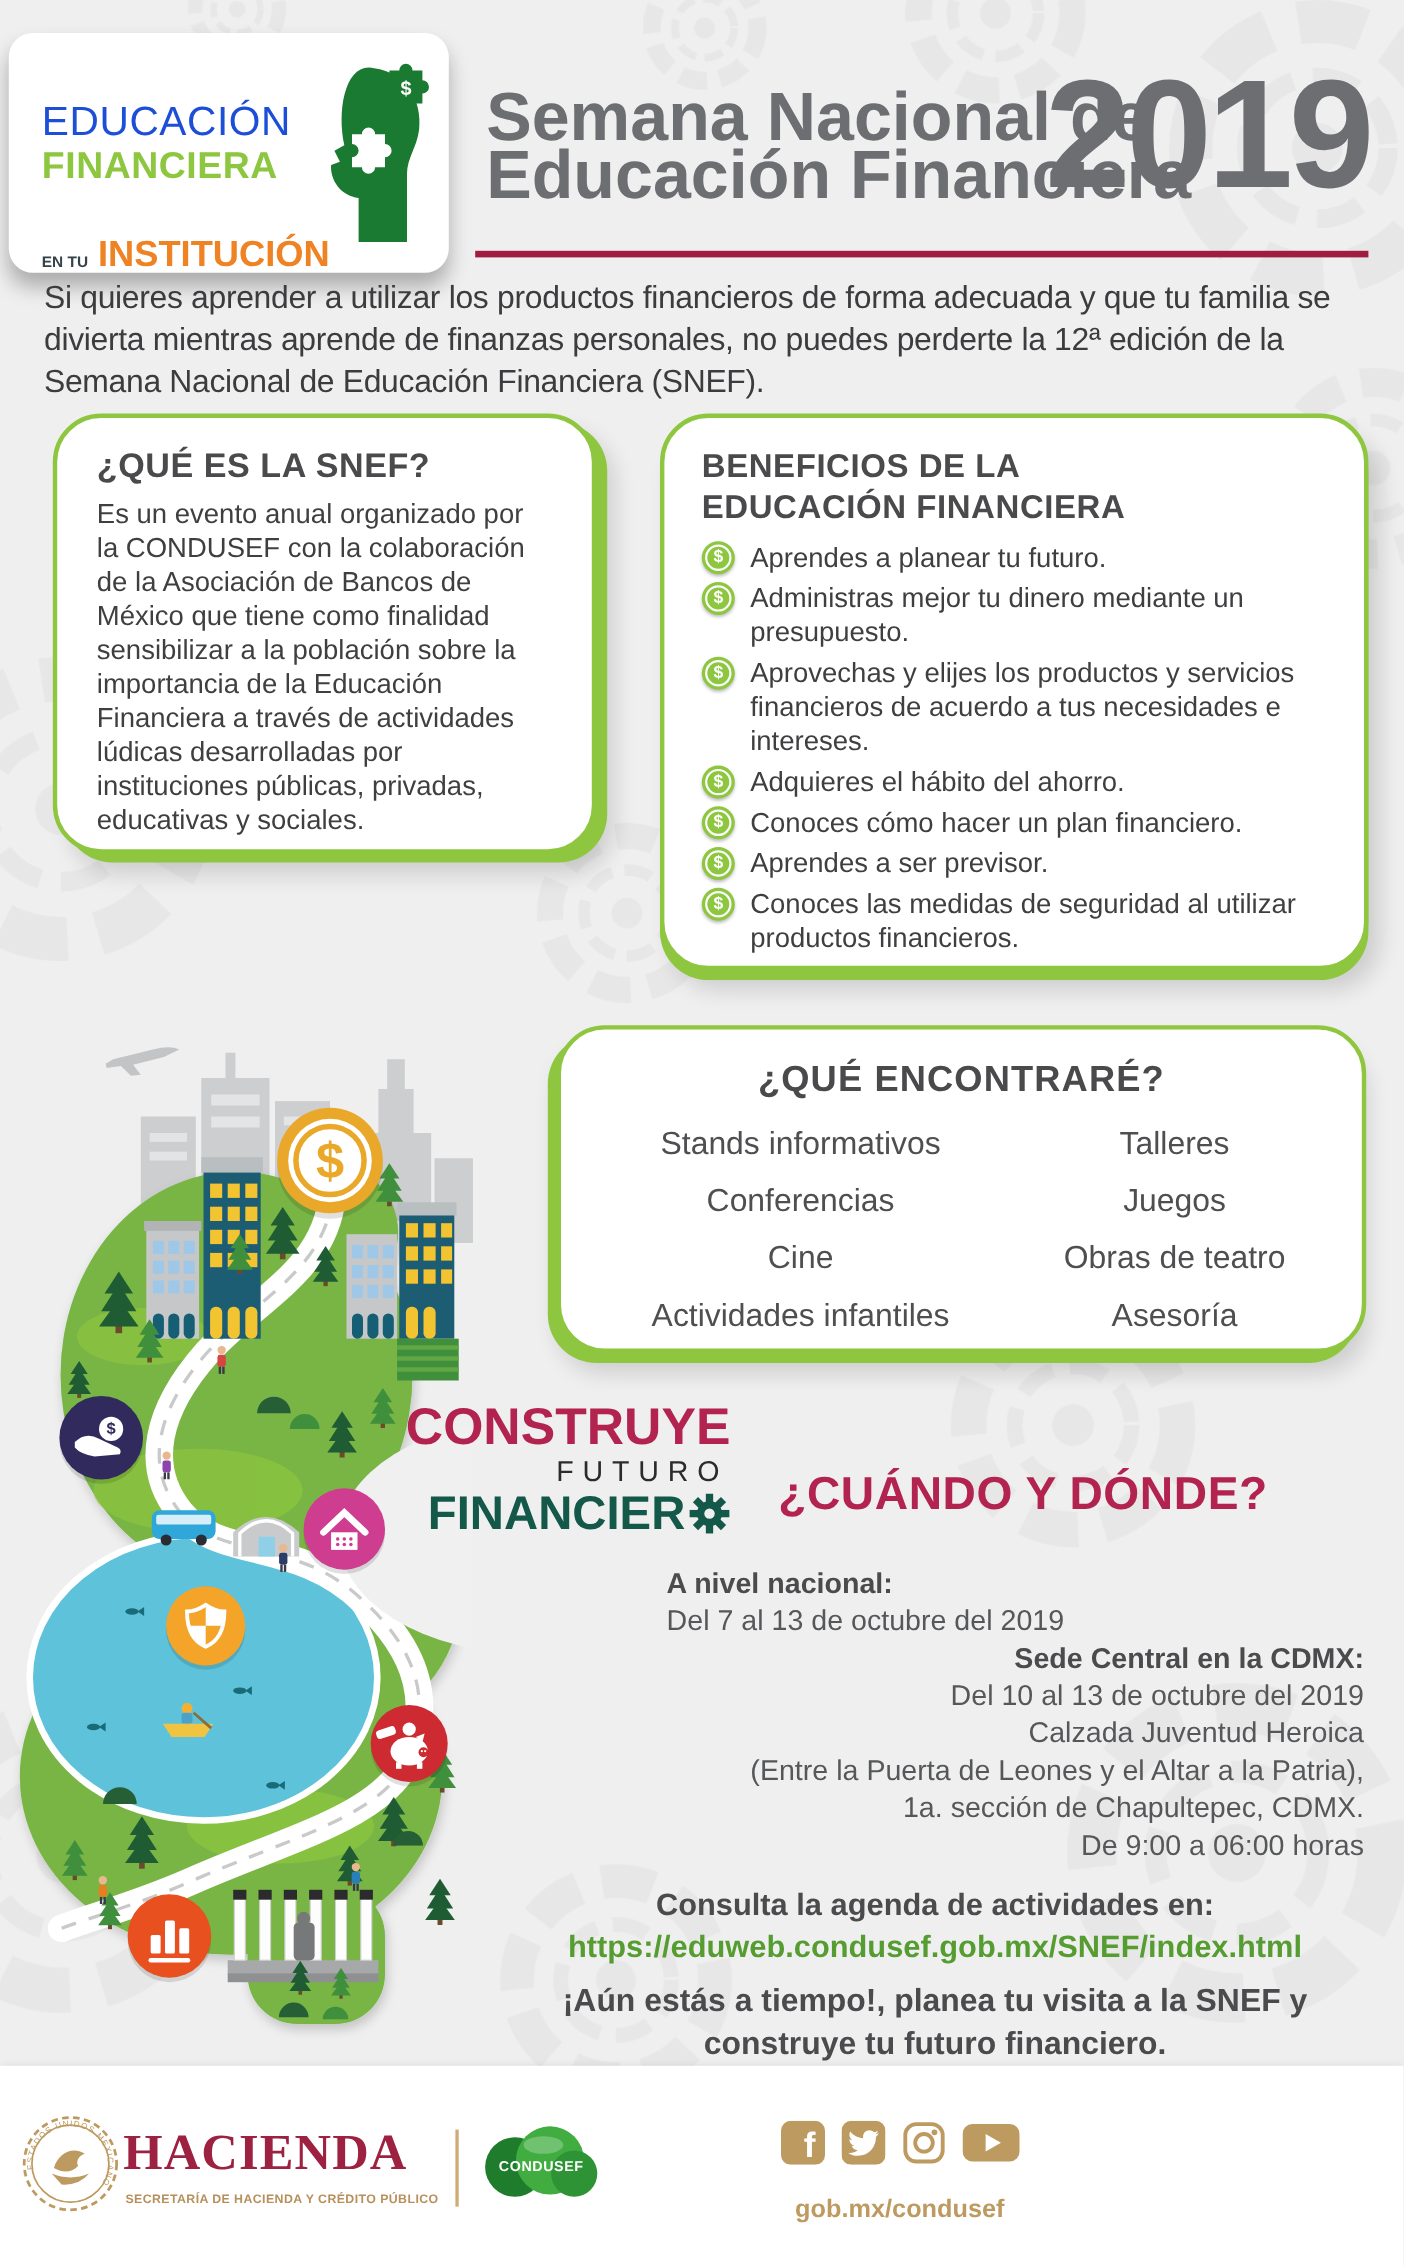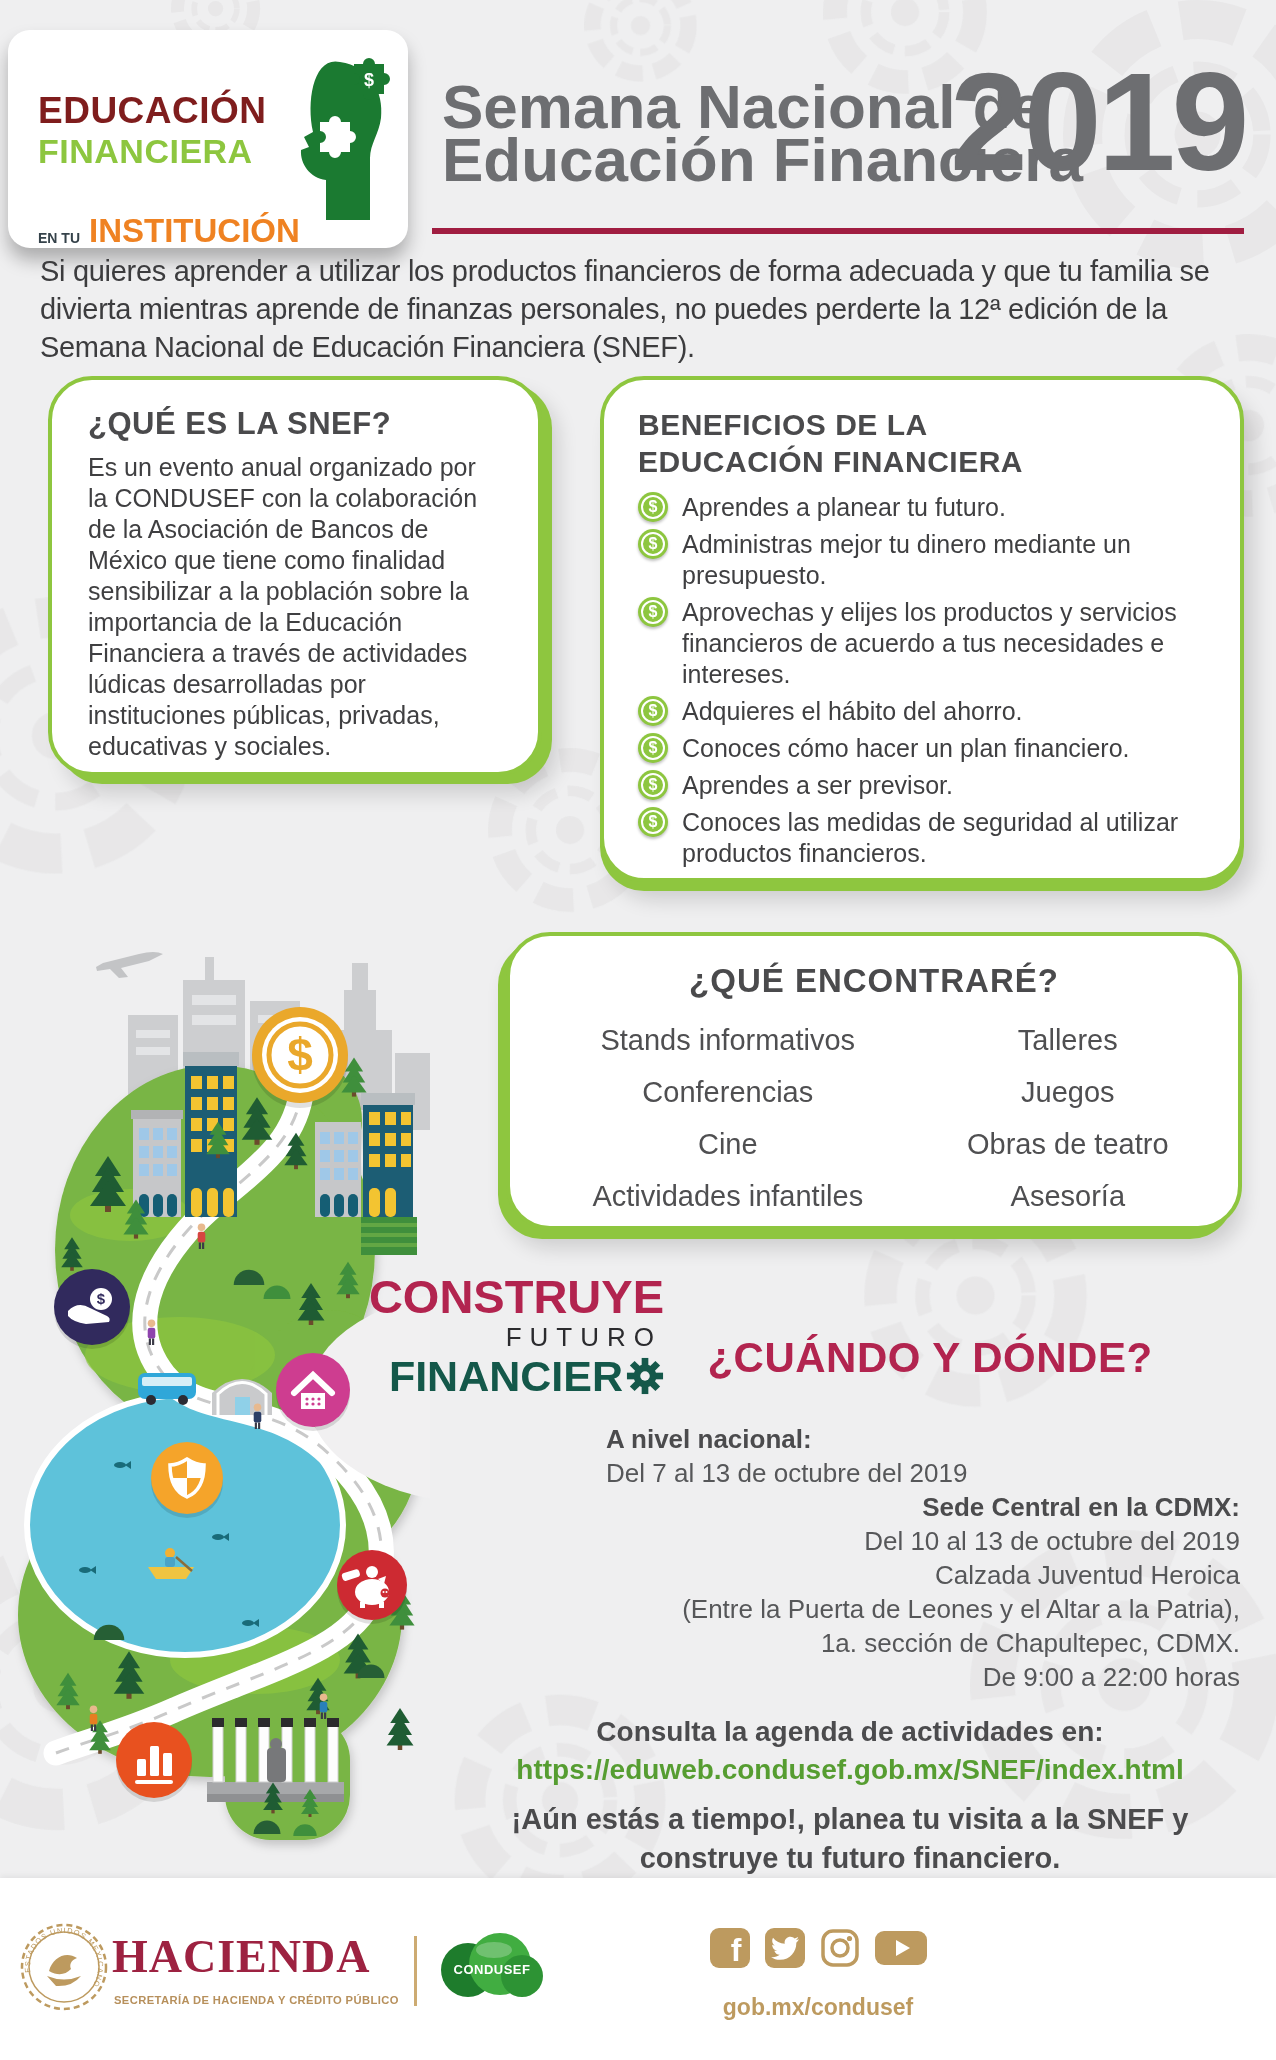--- a/index.html
+++ b/index.html
@@ -6,21 +6,21 @@
   body{
     width:1276px;height:2060px;position:relative;overflow:hidden;
     background:#efeff0;font-family:"Liberation Sans",sans-serif;color:#3f3f41;
   }
   .abs{position:absolute;}
   
   #gears{position:absolute;left:0;top:0;z-index:0;}
   
   .logo-card{left:8px;top:30px;width:400px;height:218px;background:#fff;border-radius:22px;
     box-shadow:0 12px 18px rgba(0,0,0,.28);z-index:2;}
-  .lg1{left:30px;top:60px;font-size:37px;font-weight:700;color:#7f1d1d;letter-spacing:.5px;}
+  .lg1{left:30px;top:60px;font-size:37px;font-weight:400;color:#1d4ed8;letter-spacing:.5px;}
   .lg2{left:30px;top:102px;font-size:34px;font-weight:800;color:#8dc63f;letter-spacing:.5px;}
   .lg3{left:30px;top:142px;display:flex;align-items:flex-end;gap:9px;}
   .lg3 .entu{font-size:14px;font-weight:700;color:#35424a;padding-bottom:4px;}
   .lg3 .inst{font-size:33px;font-weight:800;color:#ef8222;margin-top:40px;}
   .head-svg{right:12px;top:22px;}
   
   .evt-title{left:442px;top:80px;font-size:62px;line-height:53px;font-weight:700;color:#6d6e71;z-index:2;}
   .evt-year{left:950px;top:52px;font-size:140px;line-height:140px;font-weight:700;color:#6d6e71;letter-spacing:-4px;z-index:2;}
   .title-rule{left:432px;top:228px;width:812px;height:6px;background:#a01d41;z-index:2;}
   
@@ -239,21 +239,21 @@
     <div class="lbl">A nivel nacional:</div>
     <div>Del 7 al 13 de octubre del 2019</div>
   </div>
   <div class="venue">
     <div class="lbl">Sede Central en la CDMX:</div>
     <div>
         <div class="sede-line">Del 10 al 13 de octubre del 2019</div>
         <div class="sede-line">Calzada Juventud Heroica</div>
         <div class="sede-line">(Entre la Puerta de Leones y el Altar a la Patria),</div>
         <div class="sede-line">1a. sección de Chapultepec, CDMX.</div>
-        <div class="sede-line">De 9:00 a 22:00 horas</div>
+        <div class="sede-line">De 9:00 a 06:00 horas</div>
       </div>
   </div>
 </div>
 
 <div class="abs agenda">
   <div class="ag-label">Consulta la agenda de actividades en:</div>
   <a class="ag-url" href="#">https://eduweb.condusef.gob.mx/SNEF/index.html</a>
 </div>
 <div class="abs cta">
   <div>¡Aún estás a tiempo!, planea tu visita a la SNEF y</div>

